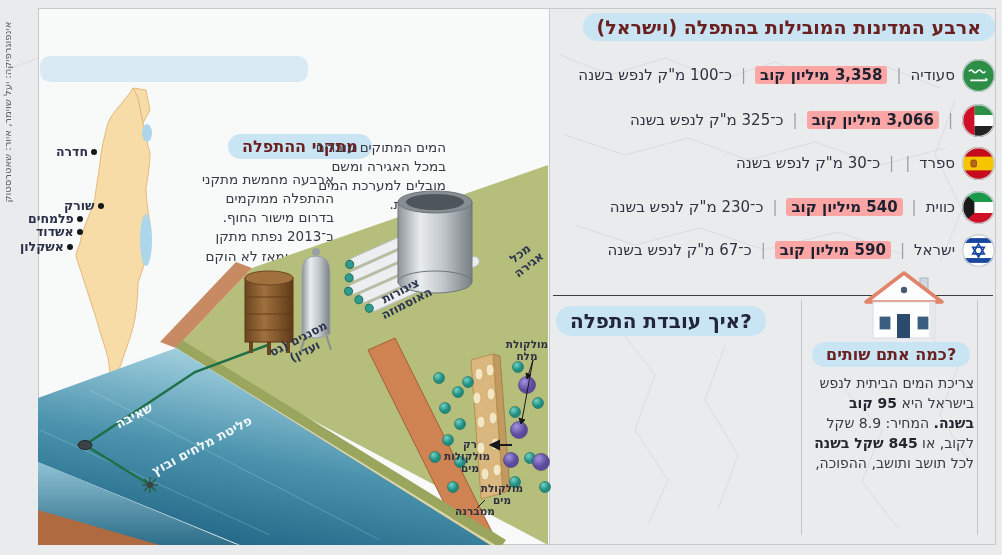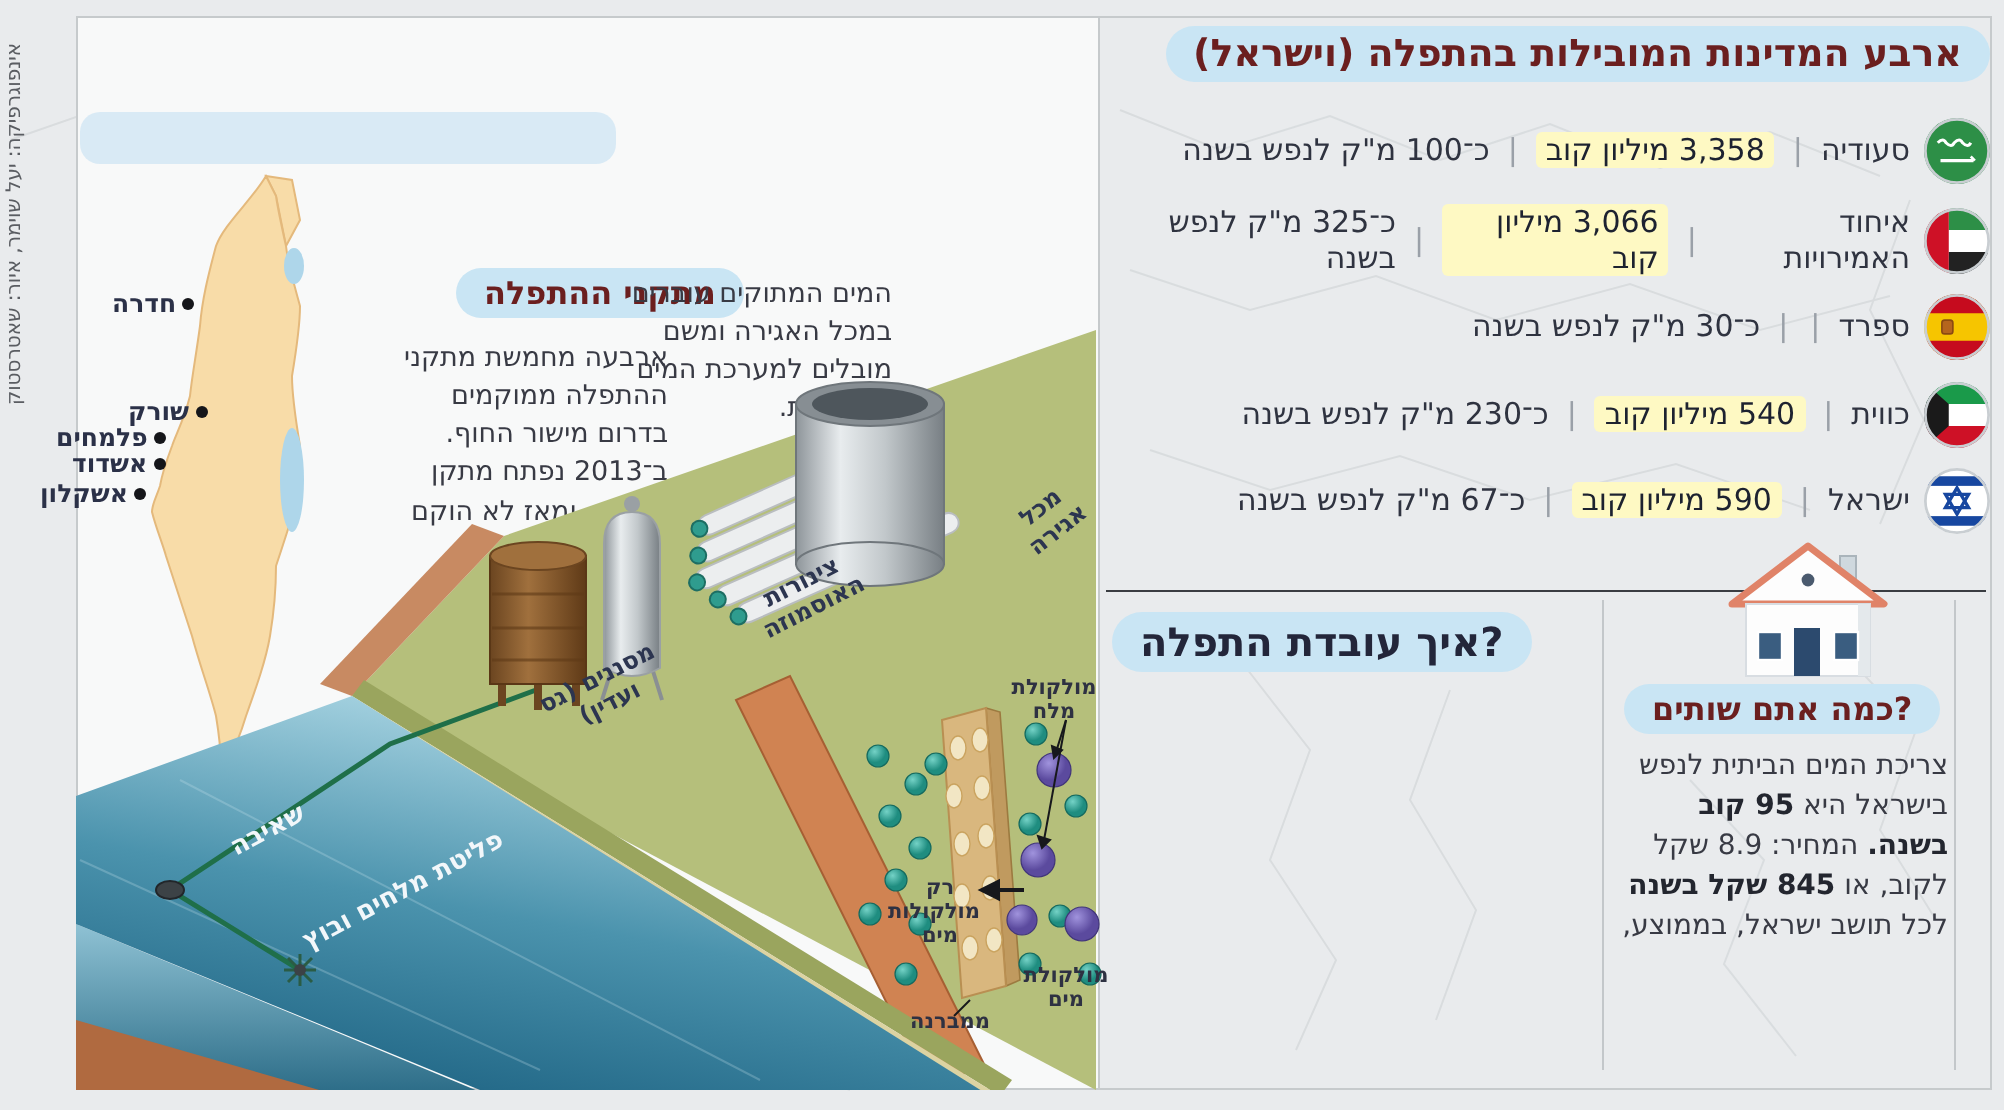--- a/index.html
+++ b/index.html
@@ -18,21 +18,21 @@
   .dot{width:6px;height:6px;border-radius:50%;background:#15161a;flex:0 0 auto;}
   .blocktext{position:absolute;direction:rtl;text-align:right;font-size:13.5px;line-height:1.42;color:#383a44;}
   .rotlabel{position:absolute;font-size:12px;font-weight:bold;color:#2c3550;text-align:center;line-height:1.15;direction:rtl;}
   .sealabel{position:absolute;font-size:13px;font-weight:bold;color:#f2f7fa;white-space:nowrap;direction:rtl;}
   .mol-label{position:absolute;font-size:10.5px;font-weight:bold;color:#2e3142;text-align:center;line-height:1.15;direction:rtl;}
   .title-wrap{position:absolute;left:553px;top:13px;width:442px;display:flex;direction:rtl;}
   .title-pill{font-size:19px;}
   .row{position:absolute;left:553px;width:442px;height:34px;display:flex;direction:rtl;align-items:center;gap:7px;font-size:15px;}
   .row .flag{flex:0 0 auto;}
   .sep{color:#9aa0a8;margin:0 2px;}
-  .vol{font-weight:normal;color:#1d2230;background:#fef9c3;padding:0 5px;border-radius:3px;}
+  .vol{font-weight:bold;color:#1d2230;background:#fca5a5;padding:0 5px;border-radius:3px;}
   .hline{position:absolute;left:553px;top:295px;width:440px;height:1px;background:#3a3d42;}
   .vline{position:absolute;top:300px;width:1px;height:235px;background:#c3c7ca;}
   .how-body{left:548px;top:350px;width:124px;}
   .drink-body{left:806px;top:374px;width:168px;font-size:14px;}
   .b{font-weight:bold;color:#23262f;}
 </style>
 </head>
 <body>
 
 <div class="stage">
@@ -256,21 +256,21 @@
     <g stroke="#17181c" stroke-width="1" fill="#17181c">
       <path d="M118,28 L113,44" fill="none"></path>
         <polygon points="112,47 111,41 116,43"></polygon>
       <path d="M118,28 L107,88" fill="none"></path>
         <polygon points="106,92 104,86 110,88"></polygon>
     </g>
     <line x1="70" y1="168" x2="62" y2="176" stroke="#17181c" stroke-width="1"></line>
   </svg>
   <div class="mol-label" style="left:503px;top:338px;width:48px;">מולקולת מלח</div>
   <div class="mol-label" style="left:416px;top:438px;width:40px;margin-left:34px;">רק מולקולות מים</div>
-  <div class="mol-label" style="left:511px;top:482px;width:44px;text-align:center;">מולקולת מים</div>
+  <div class="mol-label" style="left:480px;top:482px;width:44px;text-align:center;">מולקולת מים</div>
   <div class="mol-label" style="left:450px;top:505px;width:50px;">ממברנה</div>
 
   <div class="title-wrap">
     <span class="pill maroon title-pill">ארבע המדינות המובילות בהתפלה (וישראל)</span>
   </div>
 
   <div class="row" style="top:58px;">
     <svg class="flag" width="33" height="33" viewBox="0 0 24 24">
       <clipPath id="c1">
           <circle cx="12" cy="12" r="12"></circle>
@@ -296,21 +296,20 @@
           <circle cx="12" cy="12" r="12"></circle>
         </clipPath>
       <g clip-path="url(#c2)">
         <rect x="9" width="15" height="8" fill="#2d8f47"></rect>
           <rect x="9" y="8" width="15" height="8" fill="#fff"></rect>
           <rect x="9" y="16" width="15" height="8" fill="#222"></rect>
         <rect width="9" height="24" fill="#ce1126"></rect>
       </g>
         <circle cx="12" cy="12" r="11.5" fill="none" stroke="#c9ced2"></circle>
     </svg>
-    <span>איחוד האמירויות</span>
       <span class="sep">|</span>
     <span class="vol">3,066 מיליון קוב</span>
       <span class="sep">|</span>
     <span>כ־325 מ"ק לנפש בשנה</span>
   </div>
 
   <div class="row" style="top:146px;">
     <svg class="flag" width="33" height="33" viewBox="0 0 24 24">
       <clipPath id="c3">
           <circle cx="12" cy="12" r="12"></circle>
@@ -386,16 +385,16 @@
     <circle cx="48" cy="22" r="3.2" fill="#4a5a6e"></circle>
     <rect x="41" y="46" width="13" height="24" fill="#2c4a6e"></rect>
     <rect x="23" y="48" width="12" height="14" fill="#3a5d80" stroke="#fff" stroke-width="1.2"></rect>
     <rect x="61" y="48" width="12" height="14" fill="#3a5d80" stroke="#fff" stroke-width="1.2"></rect>
   </svg>
 
   <div class="abs" style="left:812px;top:342px;">
     <span class="pill maroon" style="font-size:16px;">כמה אתם שותים?</span>
   </div>
   <div class="blocktext drink-body">
-    <span>צריכת המים הביתית לנפש בישראל היא </span><span class="b">95 קוב בשנה.</span><span> המחיר: 8.9 שקל לקוב, או </span><span class="b">845 שקל בשנה</span><span> לכל תושב ישראל, בממוצע,</span>
+    <span>צריכת המים הביתית לנפש בישראל היא </span><span class="b">95 קוב בשנה.</span><span> המחיר: 8.9 שקל לקוב, או </span><span class="b">845 שקל בשנה</span><span> לכל תושב ותושב, ההפוכה,</span>
   </div>
 
 </div>
 
 </body></html>

